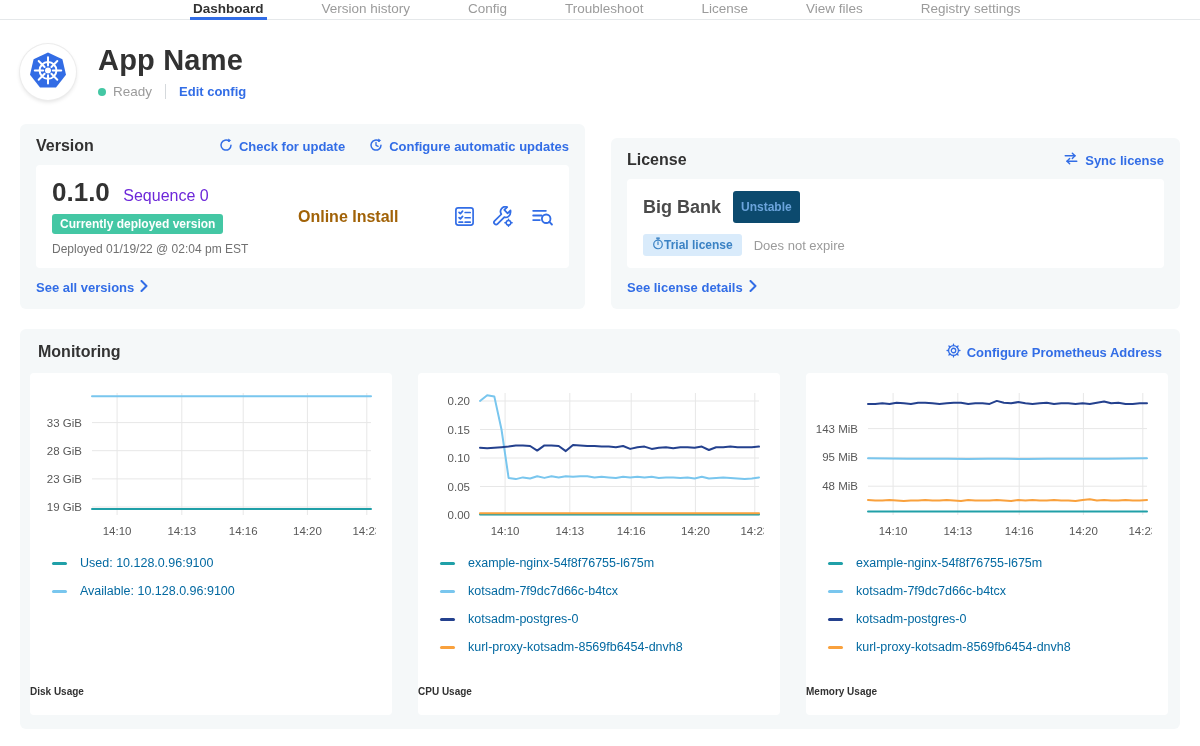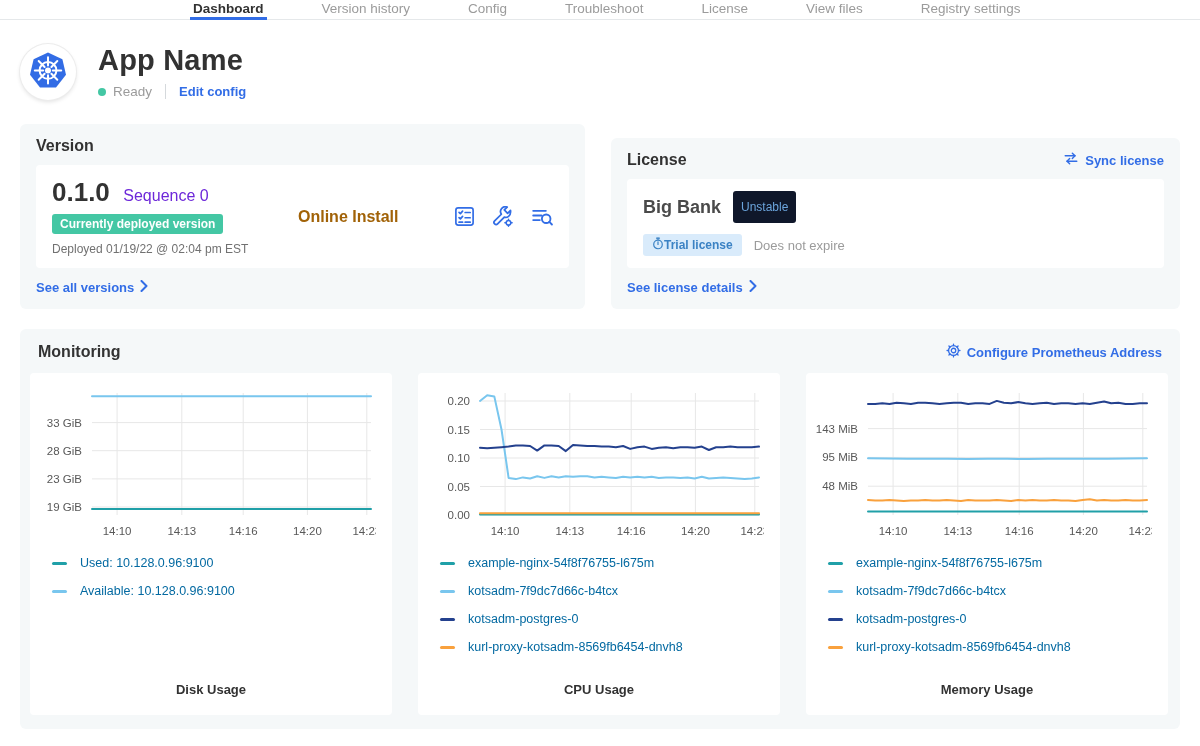--- a/index.html
+++ b/index.html
@@ -55,38 +55,38 @@
     display:inline-block; background:var(--green,#44c7a4); color:#fff; font-size:12px;
     font-weight:700; padding:3px 8px; border-radius:3px; margin-top:6px;
   }
   .v-deployed { font-size:12px; color:#717171; margin-top:8px; }
   .v-mid { flex:1; font-size:16px; color:#a16207; font-weight:700; padding-left:14px; }
   .v-icons { display:flex; gap:17px; color:var(--accent,#326de6); align-items:center; }
   .icon-btn { cursor:pointer; display:flex; }
   .see-link { margin-top:12px; display:inline-flex; }
   .lic-row1 { display:flex; align-items:center; gap:12px; }
   .lic-name { font-size:18px; font-weight:700; color:#4a4a4a; }
-  .badge-chip { background:#0f172a; color:#6ba4dc; font-size:12px; font-weight:400; padding:9px 8px; border-radius:3px; }
+  .badge-chip { background:#0c4a6e; color:#6ba4dc; font-size:12px; font-weight:700; padding:9px 8px; border-radius:3px; }
   .lic-row2 { display:flex; align-items:center; margin-top:11px; }
   .badge-trial { background:#d9ebfb; color:#3b82c4; font-size:12px; font-weight:700; padding:3px 9px; border-radius:3px; display:inline-flex; align-items:center; }
   .lic-exp { color:#9b9b9b; font-size:13px; margin-left:12px; }
   
   .monitoring { margin-top:20px; padding:14px 10px; }
   .mon-head { display:flex; justify-content:space-between; align-items:center; padding:0 8px; }
   .mon-head h2 { font-size:16px; margin:0; font-weight:700; }
   .charts { display:flex; gap:26px; margin-top:12px; }
   .chart-card {
     background:#fff; border-radius:4px; width:362px; height:342px; flex:none;
     display:flex; flex-direction:column; overflow:hidden; padding-top:10px;
   }
   .chart-card svg text { font-family:"Liberation Sans","DejaVu Sans",sans-serif; }
   .legend { padding:13px 0 0 22px; display:flex; flex-direction:column; gap:14px; }
   .legend-item { display:flex; align-items:center; gap:13px; font-size:12.5px; color:#0369a1; }
   .swatch { width:15px; height:3px; border-radius:2px; flex:none; }
-  .chart-title { margin-top:auto; text-align:center; font-weight:700; font-size:13px; padding-bottom:18px; color:#323232; }
+  .chart-title { margin-top:auto; text-align:left; font-weight:700; font-size:10px; padding-bottom:18px; color:#323232; }
 </style>
 </head>
 <body>
 
 <nav class="topnav">
   <div class="tabs" id="nav-tabs">
       <div class="tab active">Dashboard</div>
       <div class="tab">Version history</div>
       <div class="tab">Config</div>
       <div class="tab">Troubleshoot</div>
@@ -128,20 +128,41 @@
     </div>
   </div>
 </header>
 
 <main>
   <div class="row">
 
     <section class="card version-card">
       <div class="card-head">
         <h2>Version</h2>
+        <div class="head-links">
+          <a class="link">
+            <span>
+              <svg width="14" height="14" viewBox="0 0 16 16">
+                  <path d="M13.7 8.2a5.7 5.7 0 1 1-2.1-4.5" fill="none" stroke="currentColor" stroke-width="1.7" stroke-linecap="round"></path>
+                  <polygon points="10.6,0.6 13.9,2.8 10.3,4.6" fill="currentColor"></polygon>
+                </svg>
+            </span>
+            <span>Check for update</span>
+          </a>
+          <a class="link">
+            <span>
+              <svg width="14" height="14" viewBox="0 0 16 16">
+                  <path d="M13.7 8.2a5.7 5.7 0 1 1-2.1-4.5" fill="none" stroke="currentColor" stroke-width="1.7" stroke-linecap="round"></path>
+                  <polygon points="10.6,0.6 13.9,2.8 10.3,4.6" fill="currentColor"></polygon>
+                  <polyline points="8,5 8,8.4 10.4,9.6" fill="none" stroke="currentColor" stroke-width="1.5" stroke-linecap="round" stroke-linejoin="round"></polyline>
+                </svg>
+            </span>
+            <span>Configure automatic updates</span>
+          </a>
+        </div>
       </div>
       <div class="inner version-inner">
         <div class="v-left">
           <div>
             <span class="v-num">0.1.0</span>
             <span class="v-seq">Sequence 0</span>
           </div>
           <span class="badge-green">Currently deployed version</span>
           <div class="v-deployed">Deployed 01/19/22 @ 02:04 pm EST</div>
         </div>

